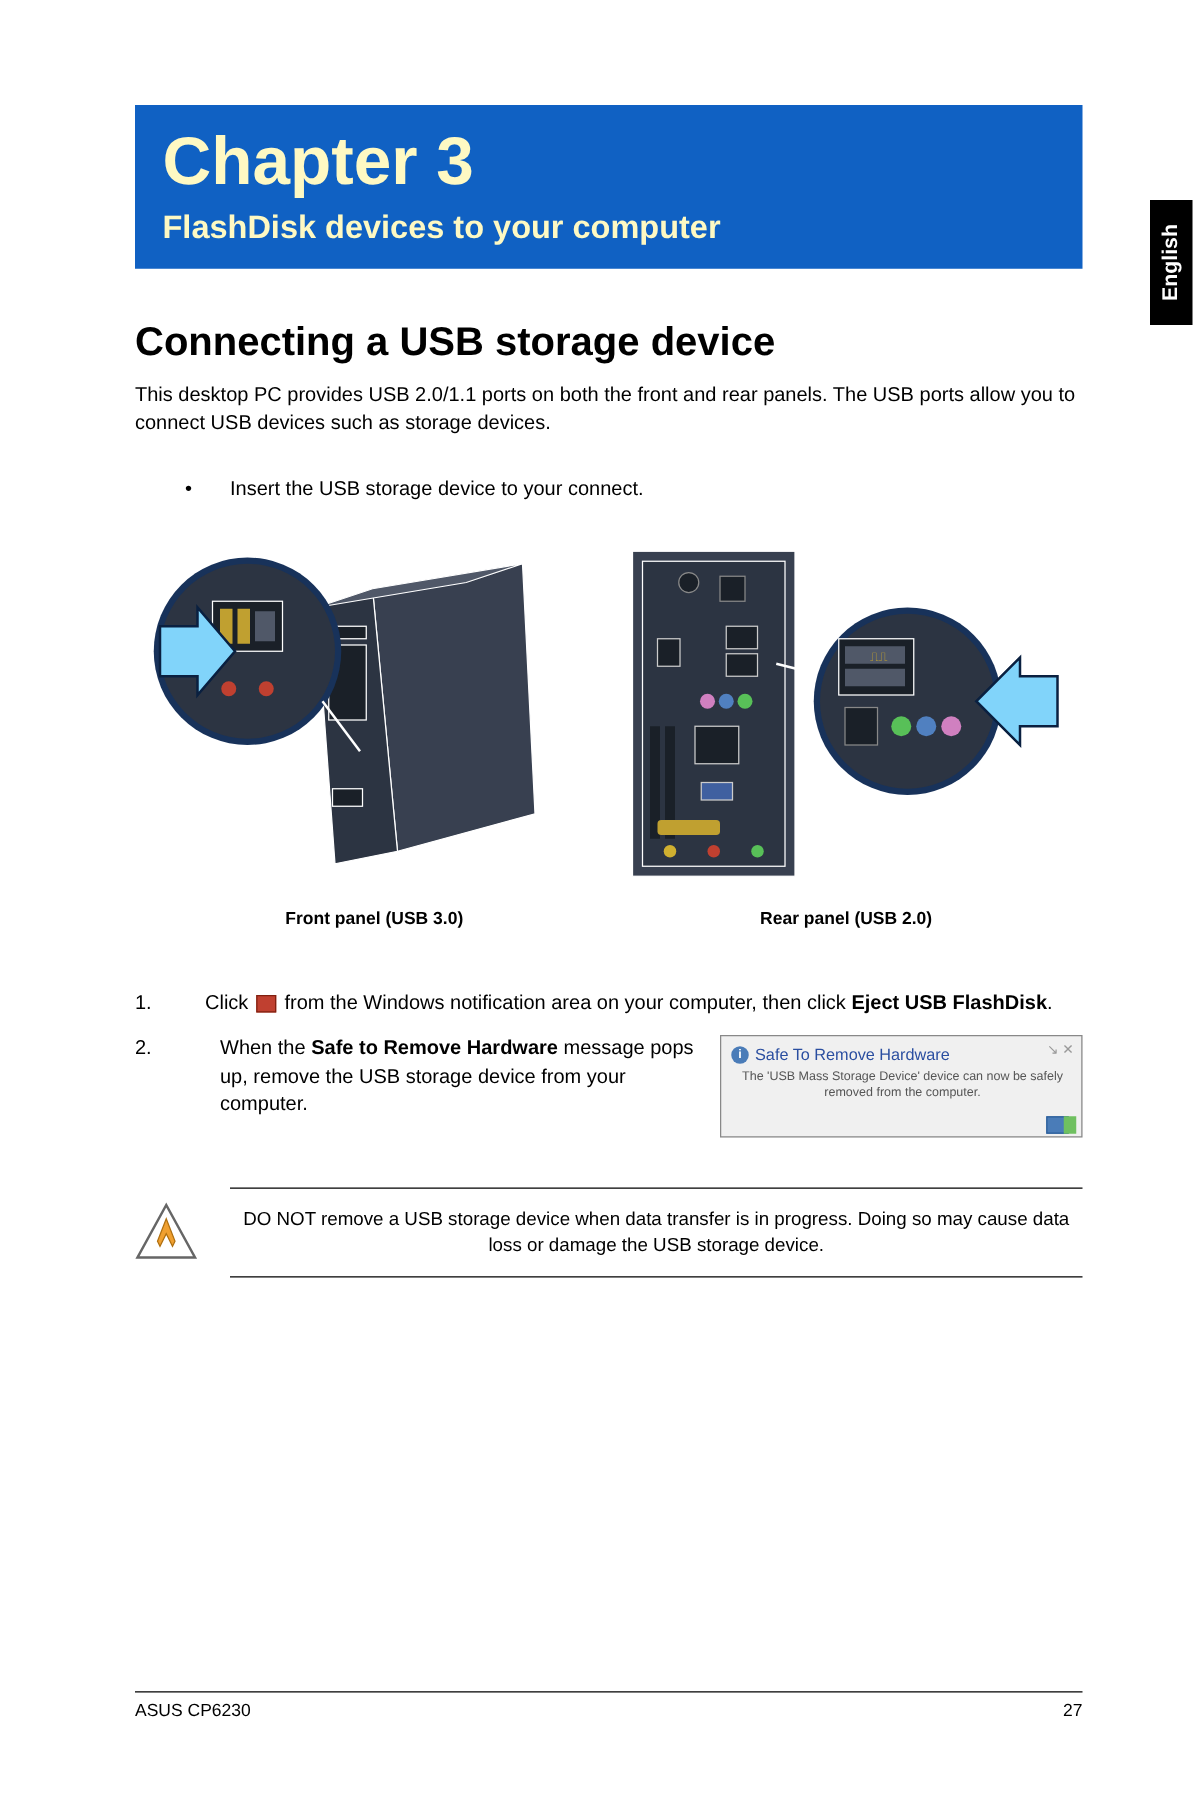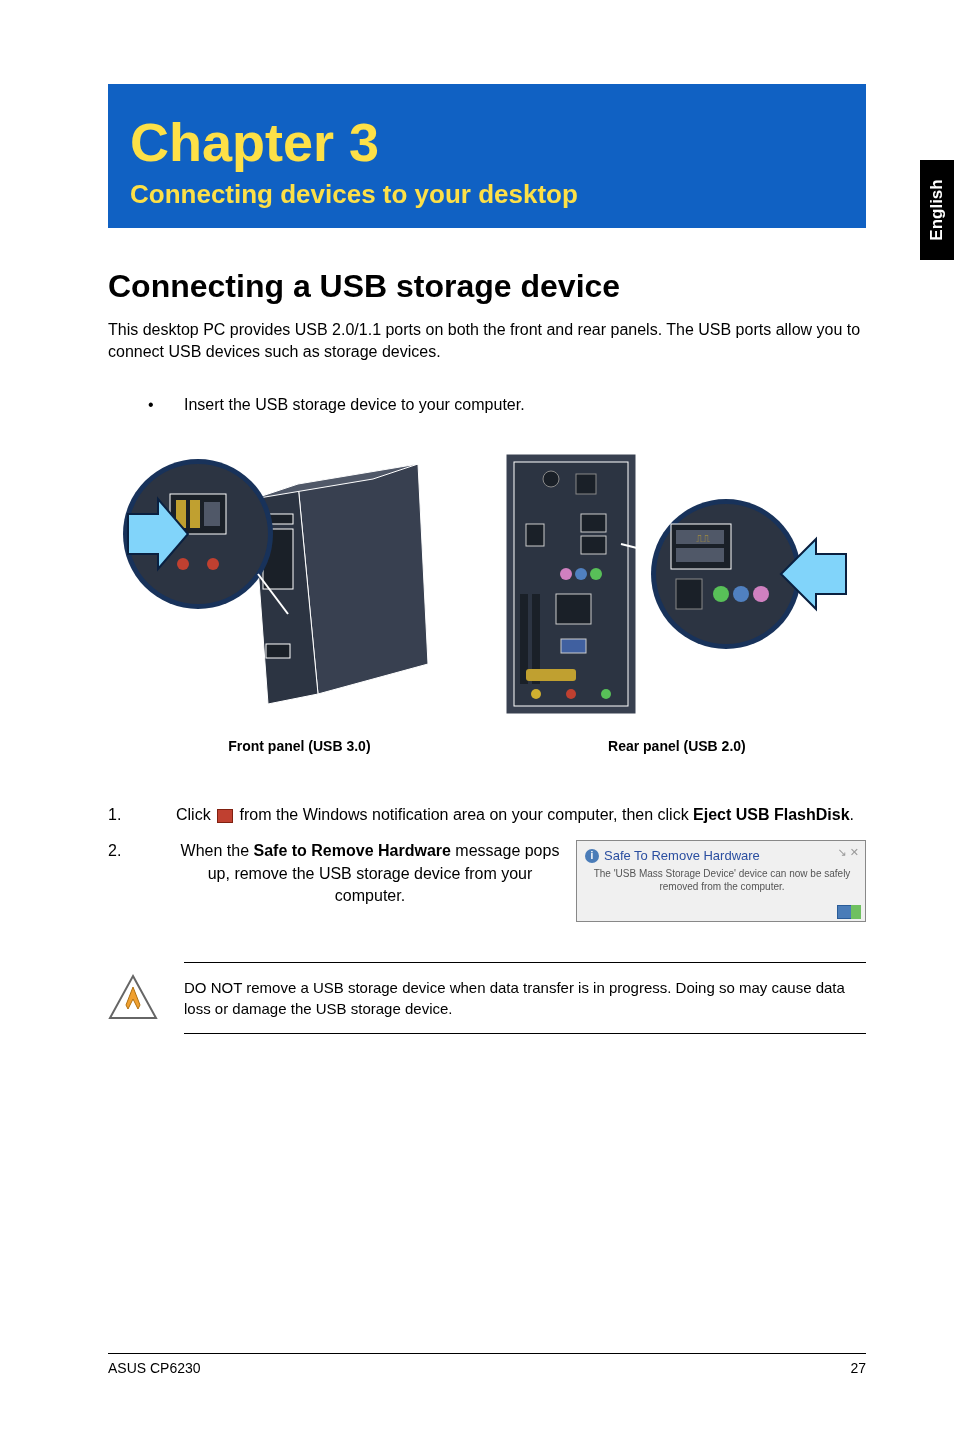--- a/index.html
+++ b/index.html
@@ -28,22 +28,22 @@
       justify-content: center;
     }
     .side-tab span {
       transform: rotate(-90deg);
       font-weight: bold;
       font-size: 17px;
       white-space: nowrap;
     }
     .chapter-banner {
       background: #1061c3;
-      color: #fde047;
-      padding: 27px 22px 18px 22px;
+      color: #fef9c3;
+      padding: 14px 22px 18px 22px;
       margin-bottom: 40px;
     }
     .chapter-title {
       font-size: 54px;
       font-weight: bold;
       margin-bottom: 6px;
     }
     .chapter-subtitle {
       font-size: 26px;
       font-weight: bold;
@@ -94,21 +94,21 @@
       gap: 117px;
       padding: 0 60px;
     }
     .step-row {
       display: flex;
       font-size: 16px;
       line-height: 1.4;
       margin-bottom: 14px;
     }
     .step-num { width: 56px; flex-shrink: 0; }
-    .step-body { flex: 1; text-align: center; }
+    .step-body { flex: 1; }
     .step-2-wrap {
       display: flex;
       gap: 12px;
       margin-bottom: 40px;
     }
     .step-2-text { flex: 1; }
     .notif-box {
       width: 290px;
       border: 1px solid #888;
       background: #f0f0f0;
@@ -156,20 +156,21 @@
       width: 10px; height: 14px;
       background: #6fc060;
       vertical-align: bottom;
       margin-left: -4px;
     }
     .warning-block {
       display: flex;
       align-items: center;
       gap: 26px;
       margin-top: 6px;
+      text-align: center;
     }
     .warning-icon {
       width: 50px; height: 50px;
       flex-shrink: 0;
     }
     .warning-text-wrap {
       flex: 1;
       border-top: 1px solid #000;
       border-bottom: 1px solid #000;
       padding: 14px 0;
@@ -201,29 +202,29 @@
 </head>
 <body>
 
 <div class="side-tab">
   <span>English</span>
 </div>
 
 <div class="page">
   <div class="chapter-banner">
     <div class="chapter-title">Chapter 3</div>
-    <div class="chapter-subtitle">Connecting devices to your desktop</div>
+    <div class="chapter-subtitle">FlashDisk devices to your computer</div>
   </div>
 
   <div class="section-heading">Connecting a USB storage device</div>
   <div class="body-text">This desktop PC provides USB 2.0/1.1 ports on both the front and rear panels. The USB ports allow you to connect USB devices such as storage devices.</div>
 
   <div class="bullet-row">
     <div class="bullet-mark">•</div>
-    <div>Insert the USB storage device to your computer.</div>
+    <div>Insert the USB storage device to your connect.</div>
   </div>
 
   <div class="figure-row">
 
     <div class="figure-box">
       <svg width="320" height="280" viewBox="0 0 320 280">
 
         <g class="tower">
           <polygon points="180,40 300,20 310,220 200,250" fill="#384050"></polygon>
           <polygon points="180,40 200,250 150,260 135,55" fill="#2c3442"></polygon>

